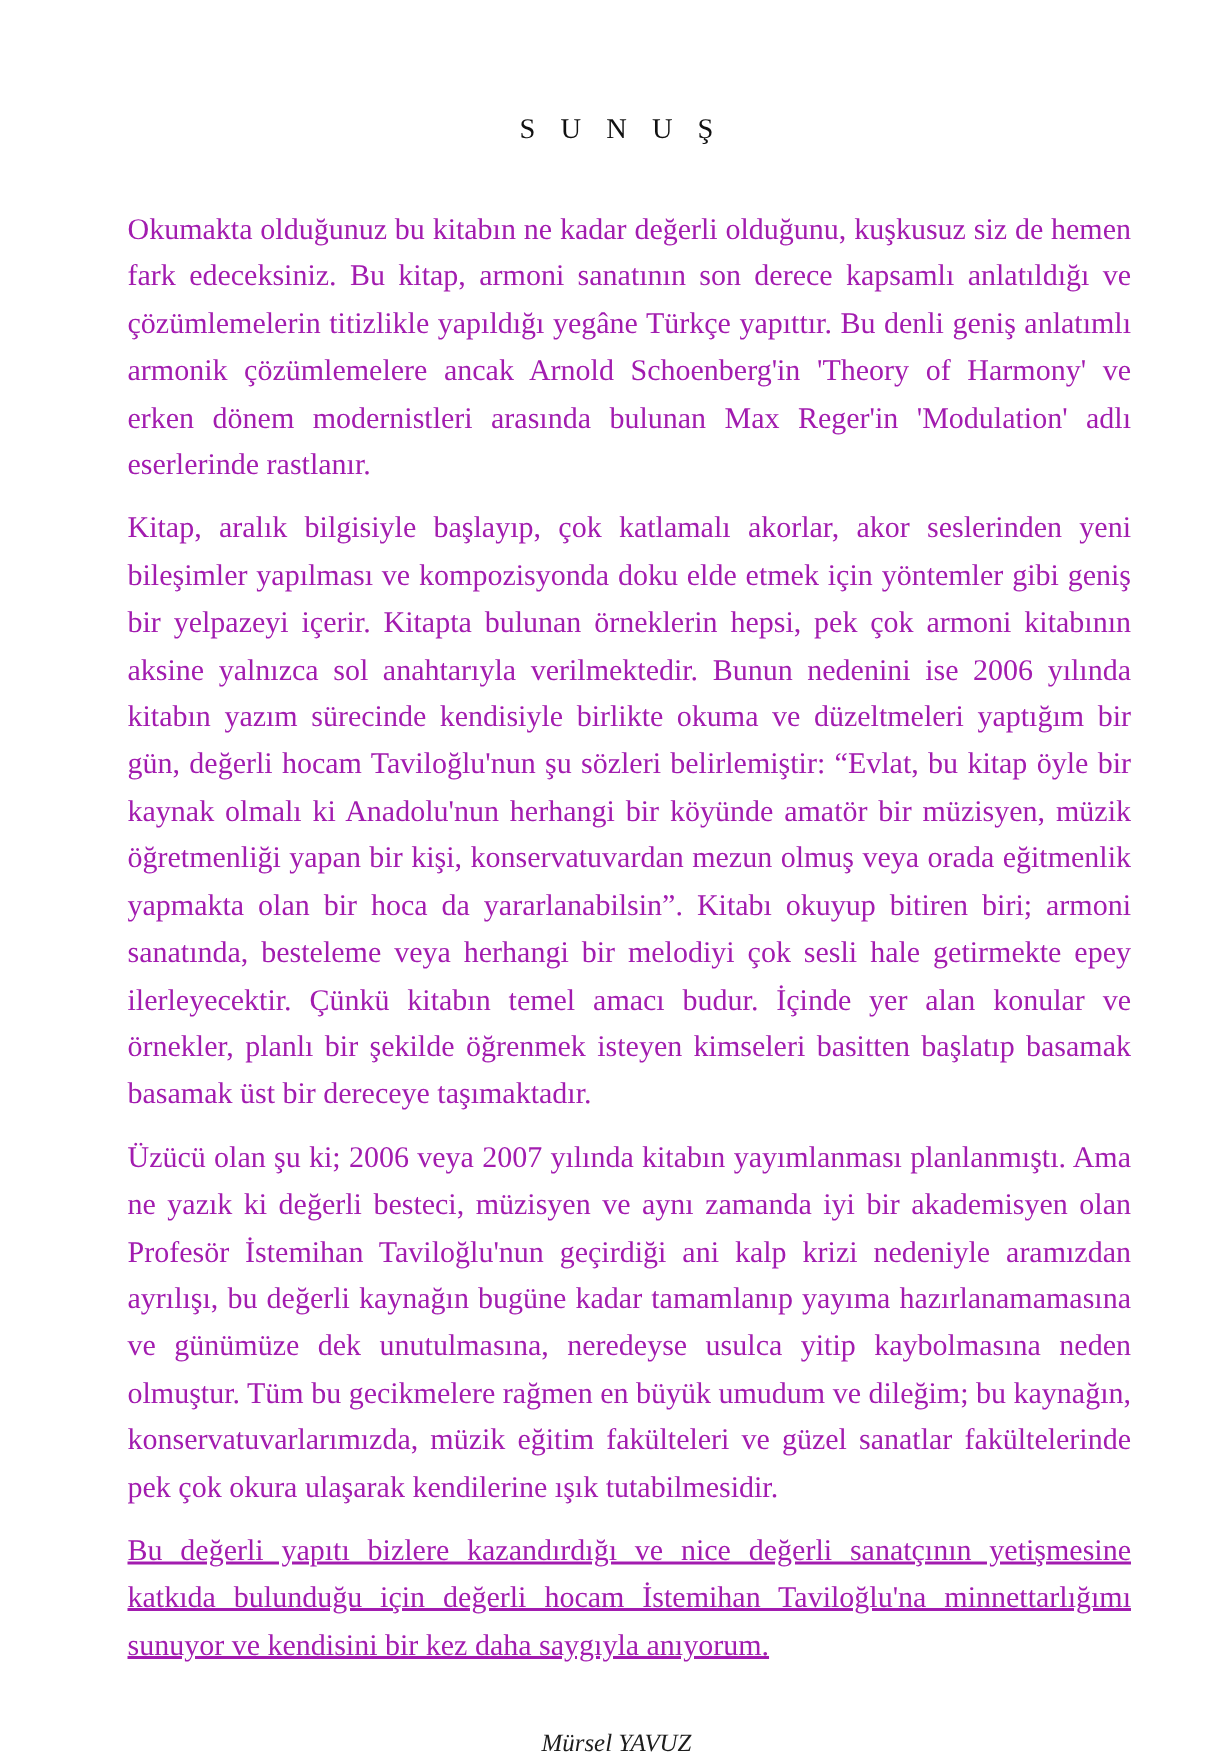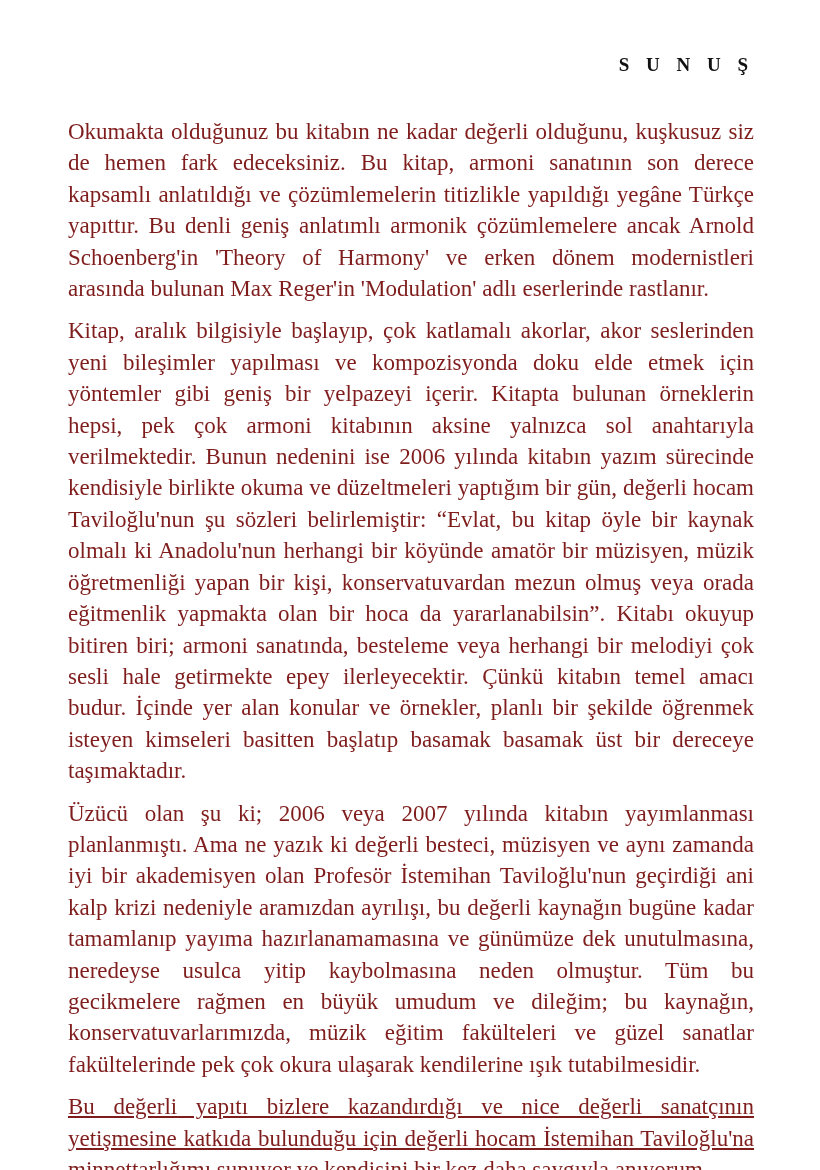--- a/index.html
+++ b/index.html
@@ -20,40 +20,40 @@
     box-sizing: border-box;
     overflow: hidden;
   }
   .content {
     position: absolute;
     left: 68px;
     top: 0;
     width: 686px;
   }
   .doc-title {
-    text-align: right;
+    text-align: center;
     font-size: 19px;
-    font-weight: bold;
+    font-weight: normal;
     letter-spacing: 6px;
     color: #111111;
     margin: 0;
-    padding-top: 54px;
+    padding-top: 76px;
     padding-bottom: 0;
     text-indent: 6px;
   }
   .body-block {
     margin-top: 40px;
   }
   p.para {
-    margin: 0 0 11px 0;
-    font-size: 23px;
+    margin: 0 0 11px 17px;
+    font-size: 20px;
     line-height: 31.4px;
     text-align: justify;
     text-justify: inter-word;
-    color: #7f1d1d;
+    color: #a21caf;
     hyphens: none;
     -webkit-hyphens: none;
   }
   p.para:last-of-type {
     margin-bottom: 0;
     text-decoration: underline;
   }
   .signature {
     margin-top: 34px;
     text-align: right;

